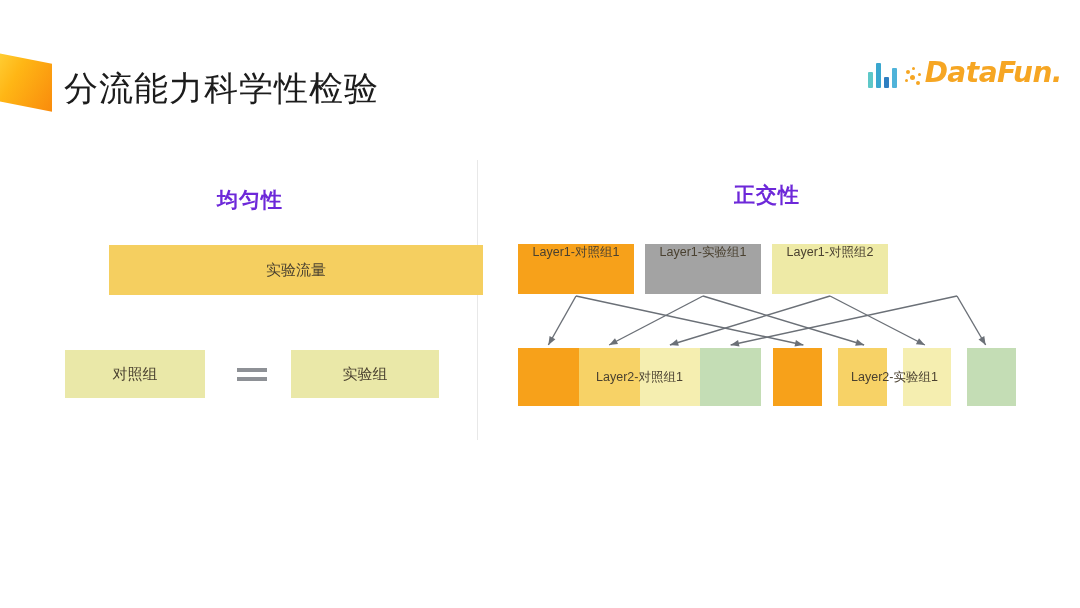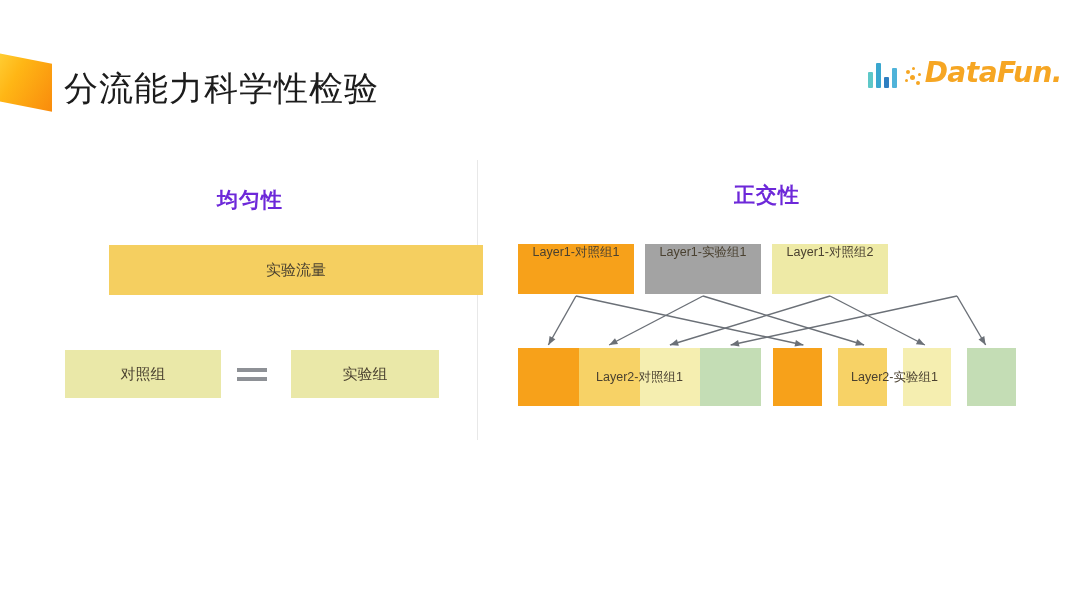--- a/index.html
+++ b/index.html
@@ -137,21 +137,21 @@
     position: absolute;
     top: 350px;
     height: 48px;
     background: #eae8a8;
     display: flex;
     align-items: center;
     justify-content: center;
     font-size: 15px;
     color: #4a4130;
   }
-  .group-box.control { left: 65px;  width: 156px; }
+  .group-box.control { left: 65px;  width: 140px; }
   .group-box.treat   { left: 291px; width: 148px; }
   .equals-sign {
     position: absolute;
     left: 228px;
     top: 350px;
     width: 48px;
     height: 48px;
     display: flex;
     flex-direction: column;
     align-items: center;

